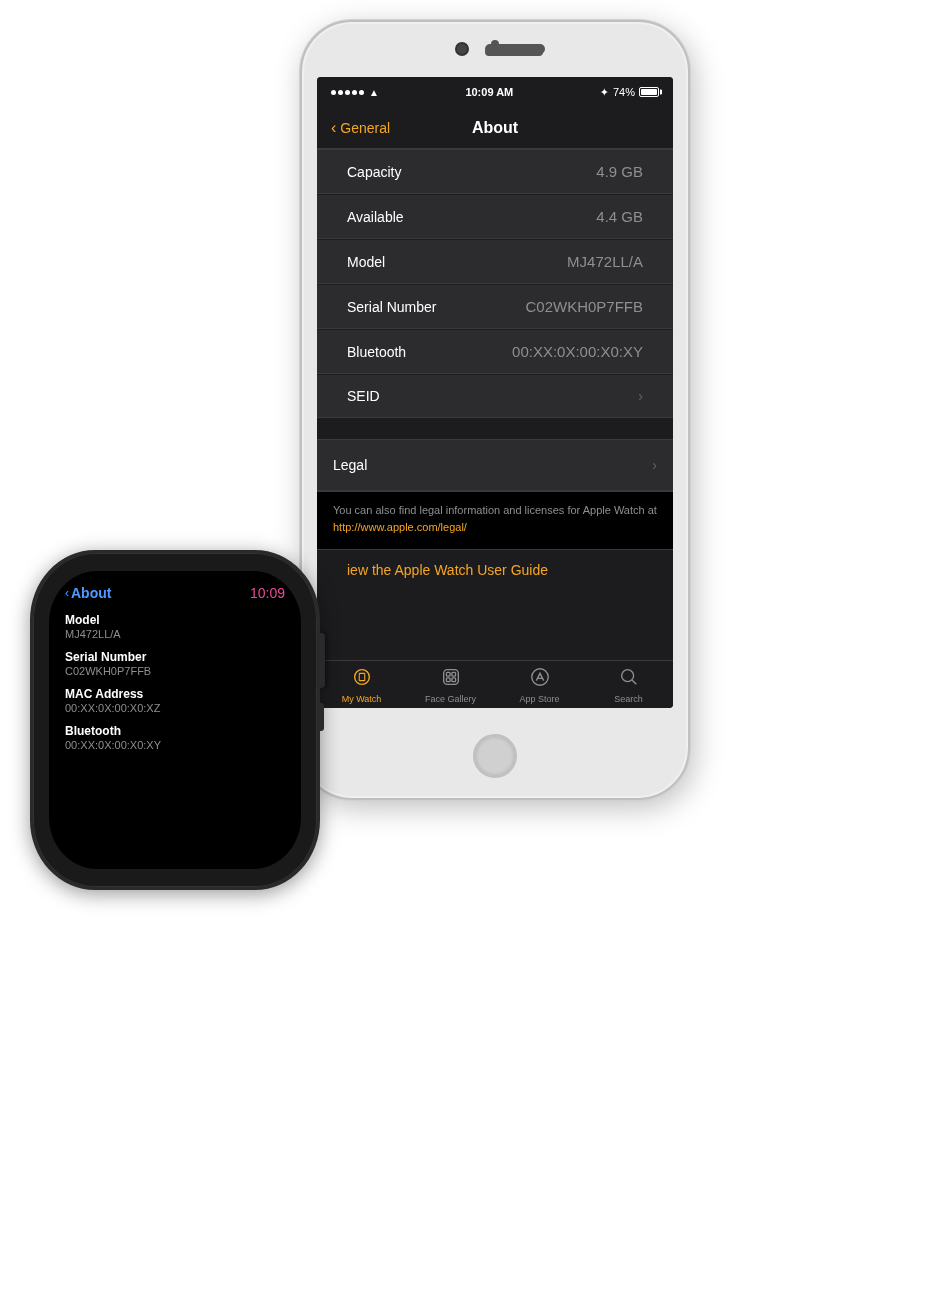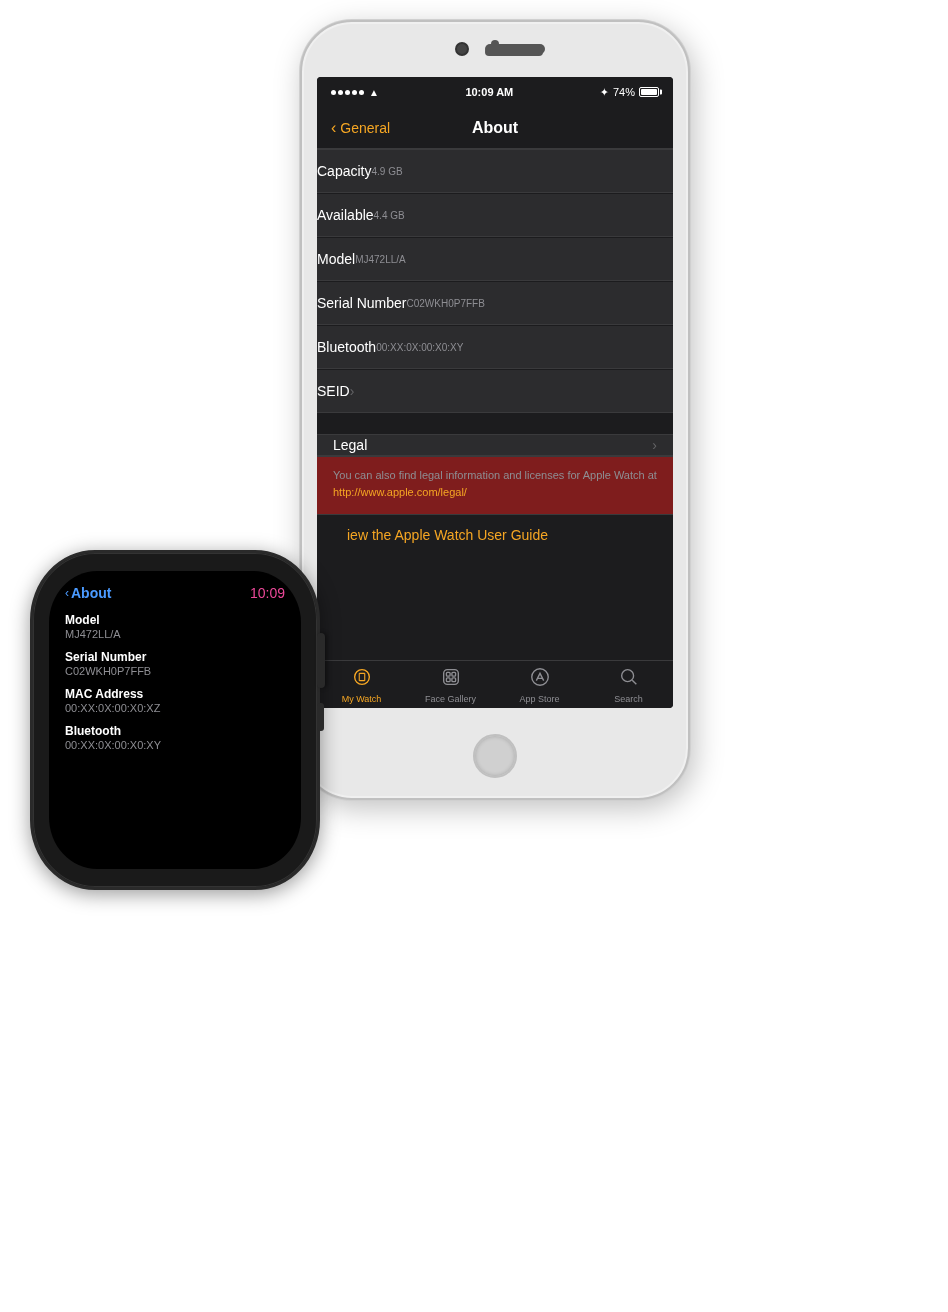--- a/index.html
+++ b/index.html
@@ -160,61 +160,61 @@
       overflow-y: auto;
       height: calc(100% - 30px - 42px - 48px);
       background: #1c1c1e;
     }
     .settings-group {
       background: #1c1c1e;
     }
     .settings-row {
       display: flex;
       align-items: center;
-      justify-content: flex-start;
-      padding: 13px 0;
+      justify-content: space-between;
+      padding: 13px 30px;
       border-bottom: 0.5px solid #3a3a3c;
       background: #2c2c2e;
       margin-bottom: 1px;
     }
     .settings-row:first-child {
       border-top: 0.5px solid #3a3a3c;
     }
     .row-label {
       color: white;
       font-size: 14px;
     }
     .row-value {
       color: #8e8e93;
-      font-size: 10px;
+      font-size: 15px;
       text-align: right;
     }
     .row-chevron {
       color: #636366;
       font-size: 14px;
     }
     .settings-gap {
       height: 20px;
       background: #1c1c1e;
     }
     .legal-section {
       background: #2c2c2e;
       border-top: 0.5px solid #3a3a3c;
       border-bottom: 0.5px solid #3a3a3c;
     }
     .legal-row {
       display: flex;
       align-items: center;
       justify-content: space-between;
-      padding: 2px 16px;
+      padding: 17px 16px;
       border-bottom: 0.5px solid #3a3a3c;
     }
     .legal-description {
       padding: 10px 16px 14px;
-      background: #7f1d1d;
+      background: #000000;
       color: #8e8e93;
       font-size: 11px;
       line-height: 1.5;
     }
     .legal-link {
       color: #f5a623;
     }
     .user-guide-link {
       padding: 12px 30px;
       background: #1c1c1e;

